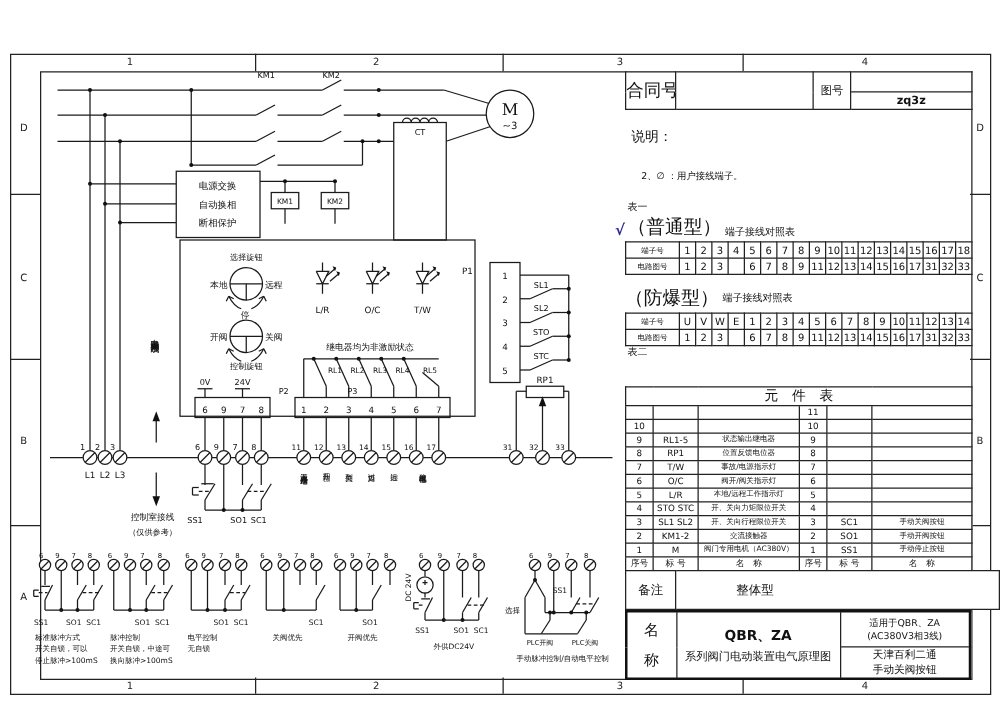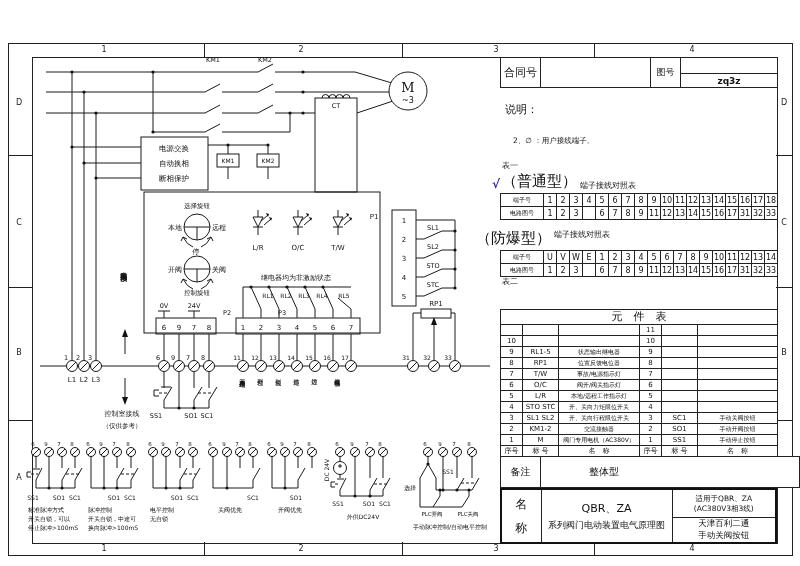--- a/index.html
+++ b/index.html
@@ -663,21 +663,21 @@
 
   <table class="grid" style="left:500px;top:57px;width:277px;height:31px">
     <colgroup>
         <col style="width:40px">
         <col style="width:110px">
         <col style="width:30px">
         <col style="width:97px">
       </colgroup>
     <tbody>
         <tr>
-      <td rowspan="2" style="font-size:11px">合同号</td>
+      <td rowspan="2" style="font-size:14px">合同号</td>
       <td rowspan="2"></td>
       <td rowspan="2" style="font-size:9px">图号</td>
       <td style="height:15px"></td>
     </tr>
     <tr>
           <td style="font-size:9px;font-weight:bold">zq3z</td>
         </tr>
   </tbody>
     </table>
 
@@ -735,21 +735,21 @@
           <td>15</td>
           <td>16</td>
           <td>17</td>
           <td>31</td>
           <td>32</td>
           <td>33</td>
         </tr>
   </tbody>
     </table>
 
-  <div class="abs" style="left:476px;top:229px;display:flex;align-items:flex-start">
+  <div class="abs" style="left:500px;top:229px;display:flex;align-items:center">
     <span class="ht">（防爆型）</span>
     <span class="hs">端子接线对照表</span>
   </div>
   <table class="grid termtbl" style="left:500px;top:250px;width:277px">
     <colgroup>
         <col style="width:43px">
         <col span="18" style="width:13px">
       </colgroup>
     <tbody>
         <tr>
@@ -934,21 +934,21 @@
         <col style="width:131px">
         <col style="width:104px">
       </colgroup>
     <tbody>
         <tr>
       <td rowspan="2" style="font-size:12px;line-height:24px">
             <div>名</div>
             <div>称</div>
           </td>
       <td rowspan="2">
-            <div style="font-size:11px;font-weight:normal">QBR、ZA</div>
+            <div style="font-size:11px;font-weight:bold">QBR、ZA</div>
             <div style="font-size:9px;margin-top:3px">系列阀门电动装置电气原理图</div>
           </td>
       <td style="height:27px;font-size:7.5px">
             <div>适用于QBR、ZA</div>
             <div>(AC380V3相3线)</div>
           </td>
     </tr>
     <tr>
           <td style="font-size:8.5px">
             <div>天津百利二通</div>

